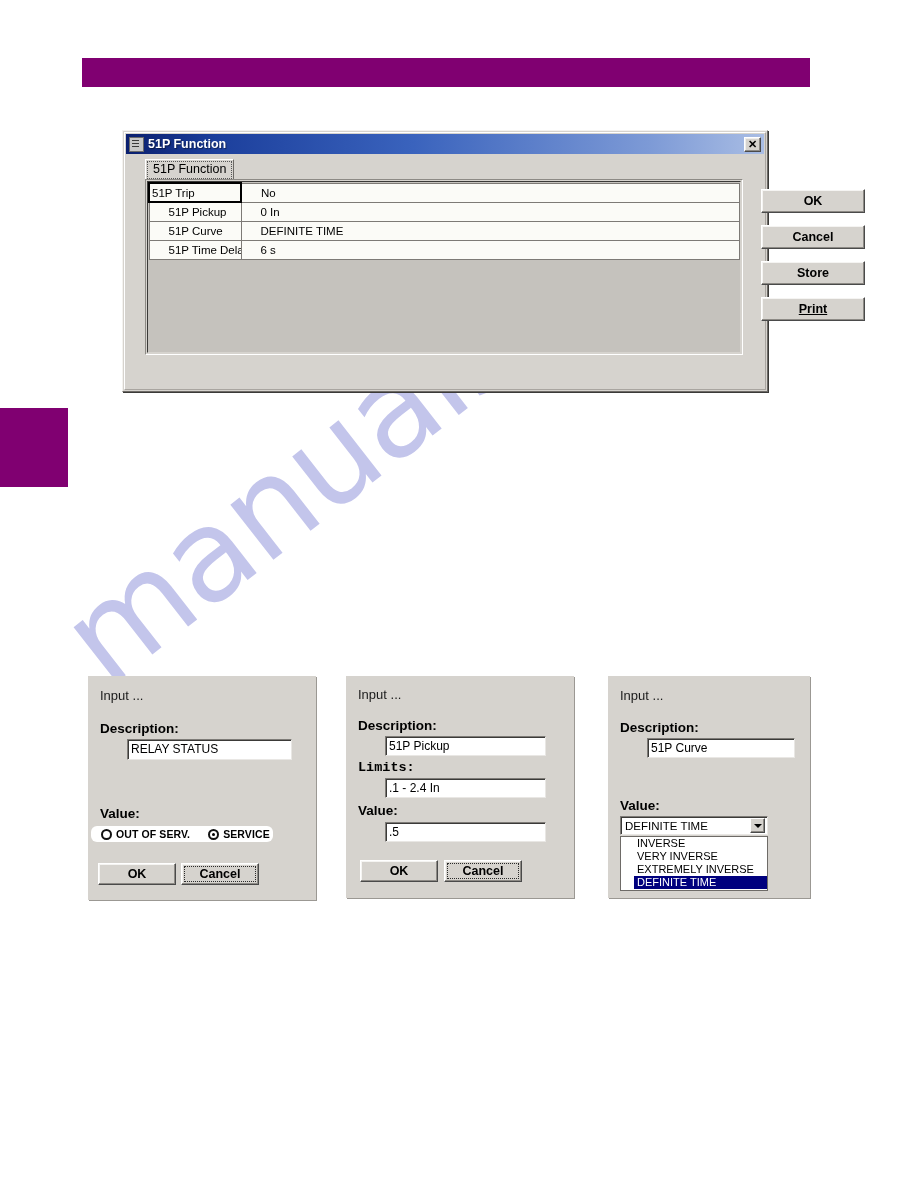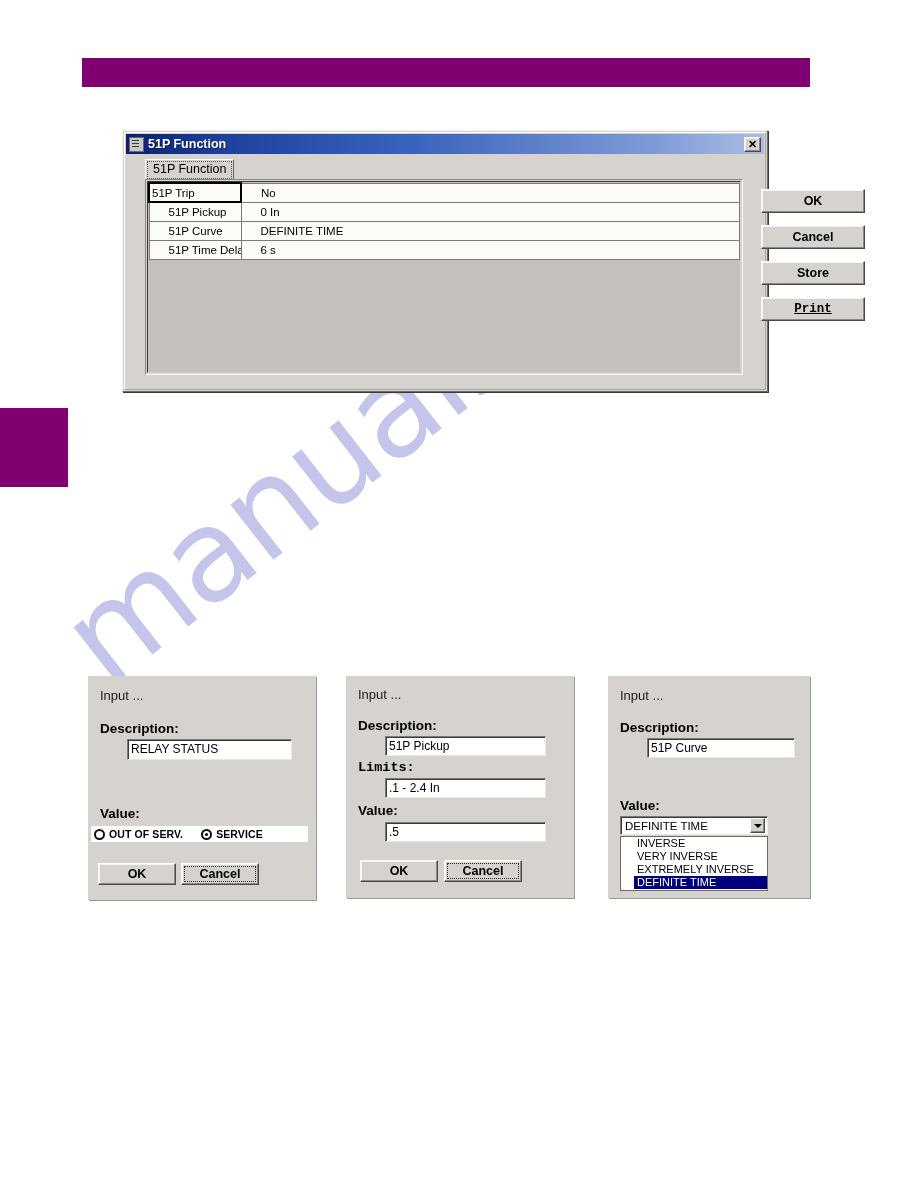--- a/index.html
+++ b/index.html
@@ -87,21 +87,21 @@
   #tab-51p .focus-ring{
     position:absolute;left:1px;top:1px;right:1px;bottom:0px;
     border:1px dotted #555;
   }
   #tab-shelf{
     position:absolute;left:22px;top:47px;width:598px;height:2px;background:#d6d3ce;
   }
 
   
   #grid-panel{
-    position:absolute;left:22px;top:48px;width:598px;height:196px;
+    position:absolute;left:22px;top:48px;width:598px;height:176px;
     background:#d6d3ce;
     border:1px solid #8d8a85;
     border-right-color:#ffffff;border-bottom-color:#ffffff;
     box-sizing:border-box;
   }
   #grid-panel .grid-inner{
     position:absolute;inset:1px;
     border:1px solid #3b3a38;border-right-color:#d6d3ce;border-bottom-color:#d6d3ce;
     background:#c5c2bd;box-sizing:border-box;overflow:hidden;
   }
@@ -261,34 +261,34 @@
               </tr>
             </tbody>
         </table>
       </div>
     </div>
 
     <div id="dialog-buttons">
       <span class="win-btn" style="top:0px;">OK</span>
       <span class="win-btn" style="top:36px;">Cancel</span>
       <span class="win-btn" style="top:72px;">Store</span>
-      <span class="win-btn" style="top:108px;font-family:Liberation Mono, monospace;">
+      <span class="win-btn" style="top:108px;">
           <u id="print-label">Print</u>
         </span>
     </div>
   </div>
 
   <div class="input-dialog" style="left:88px;top:676px;width:228px;height:224px;">
     <span class="idlg-title" style="left:12px;top:12px;">Input ...</span>
     <span class="idlg-label" style="left:12px;top:45px;">Description:</span>
     <span class="idlg-field" style="left:12px;top:63px;width:165px;height:21px;">RELAY STATUS</span>
 
     <span class="idlg-label" style="left:12px;top:130px;">Value:</span>
 
-    <div id="radio-row" style="left:3px;top:150px;width:217px;height:16px;padding-left:3px;">
+    <div id="radio-row" style="left:3px;top:150px;width:182px;height:16px;padding-left:10px;border-radius:6px;">
       <span class="radio-item" style="margin-right:18px;">
         <span class="radio-dot"></span>
         <span class="radio-text">OUT OF SERV.</span>
       </span>
       <span class="radio-item">
         <span class="radio-dot checked"></span>
         <span class="radio-text">SERVICE</span>
       </span>
     </div>
 

